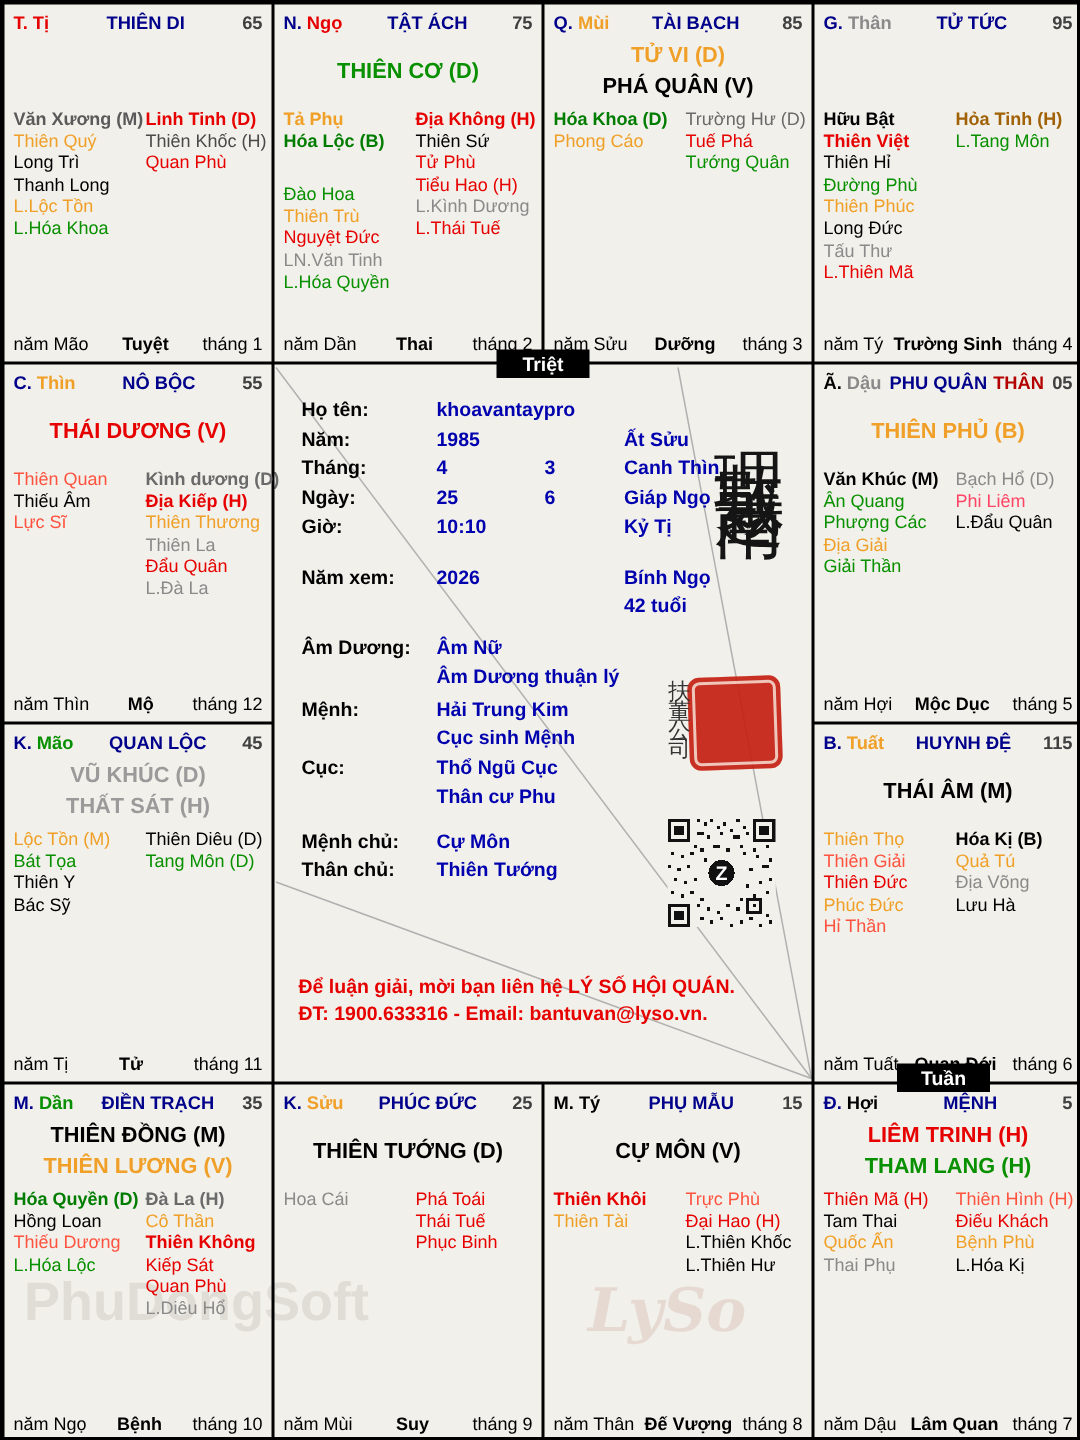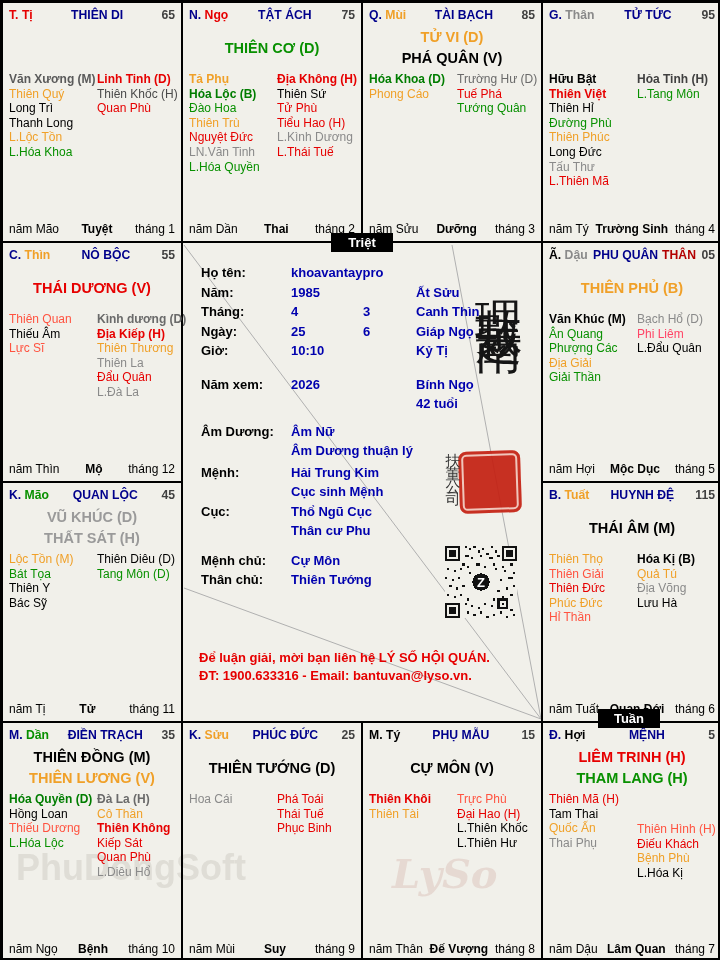--- a/index.html
+++ b/index.html
@@ -99,21 +99,21 @@
           <span class="palace">TẬT ÁCH</span>
           <span class="num">75</span>
         </div>
         <div class="mains">
           <div style="color: rgb(8, 144, 0);">THIÊN CƠ (D)</div>
         </div>
         <div class="cols">
           <div class="colL">
             <div class="star b" style="color: rgb(240, 160, 40);">Tả Phụ</div>
             <div class="star b" style="color: rgb(0, 125, 0);">Hóa Lộc (B)</div>
-            <div class="star" style="color: rgb(8, 144, 0);">Đào Hoa</div>
+            <div class="star" style="color: rgb(8, 144, 0); margin-top: 21px;">Đào Hoa</div>
             <div class="star" style="color: rgb(240, 160, 40);">Thiên Trù</div>
             <div class="star" style="color: rgb(230, 0, 0);">Nguyệt Đức</div>
             <div class="star" style="color: rgb(138, 138, 138);">LN.Văn Tinh</div>
             <div class="star" style="color: rgb(8, 144, 0);">L.Hóa Quyền</div>
           </div>
           <div class="colR">
             <div class="star b" style="color: rgb(230, 0, 0);">Địa Không (H)</div>
             <div class="star" style="color: rgb(0, 0, 0);">Thiên Sứ</div>
             <div class="star" style="color: rgb(230, 0, 0);">Tử Phù</div>
             <div class="star" style="color: rgb(230, 0, 0);">Tiểu Hao (H)</div>
@@ -166,21 +166,21 @@
             <div class="star b" style="color: rgb(0, 0, 0);">Hữu Bật</div>
             <div class="star b" style="color: rgb(230, 0, 0);">Thiên Việt</div>
             <div class="star" style="color: rgb(0, 0, 0);">Thiên Hỉ</div>
             <div class="star" style="color: rgb(8, 144, 0);">Đường Phù</div>
             <div class="star" style="color: rgb(240, 160, 40);">Thiên Phúc</div>
             <div class="star" style="color: rgb(0, 0, 0);">Long Đức</div>
             <div class="star" style="color: rgb(138, 138, 138);">Tấu Thư</div>
             <div class="star" style="color: rgb(230, 0, 0);">L.Thiên Mã</div>
           </div>
           <div class="colR">
-            <div class="star b" style="color: #404040;">Hỏa Tinh (H)</div>
+            <div class="star b" style="color: #a16207;">Hỏa Tinh (H)</div>
             <div class="star" style="color: rgb(8, 144, 0);">L.Tang Môn</div>
           </div>
         </div>
         <div class="ft">
           <span class="ft-y">năm Tý</span>
           <span class="ft-v">Trường Sinh</span>
           <span class="ft-m">tháng 4</span>
         </div>
       </div>
       <div class="cell" style="left: 0px; top: 240px;">
@@ -395,21 +395,21 @@
           <div style="color: rgb(8, 144, 0);">THAM LANG (H)</div>
         </div>
         <div class="cols">
           <div class="colL">
             <div class="star" style="color: rgb(230, 0, 0);">Thiên Mã (H)</div>
             <div class="star" style="color: rgb(0, 0, 0);">Tam Thai</div>
             <div class="star" style="color: rgb(240, 160, 40);">Quốc Ấn</div>
             <div class="star" style="color: rgb(138, 138, 138);">Thai Phụ</div>
           </div>
           <div class="colR">
-            <div class="star" style="color: rgb(255, 83, 64); margin-top: 30px;">Thiên Hình (H)</div>
+            <div class="star" style="color: rgb(255, 83, 64);">Thiên Hình (H)</div>
             <div class="star" style="color: rgb(230, 0, 0);">Điếu Khách</div>
             <div class="star" style="color: rgb(240, 160, 40);">Bệnh Phù</div>
             <div class="star" style="color: rgb(0, 0, 0);">L.Hóa Kị</div>
           </div>
         </div>
         <div class="ft">
           <span class="ft-y">năm Dậu</span>
           <span class="ft-v">Lâm Quan</span>
           <span class="ft-m">tháng 7</span>
         </div>

